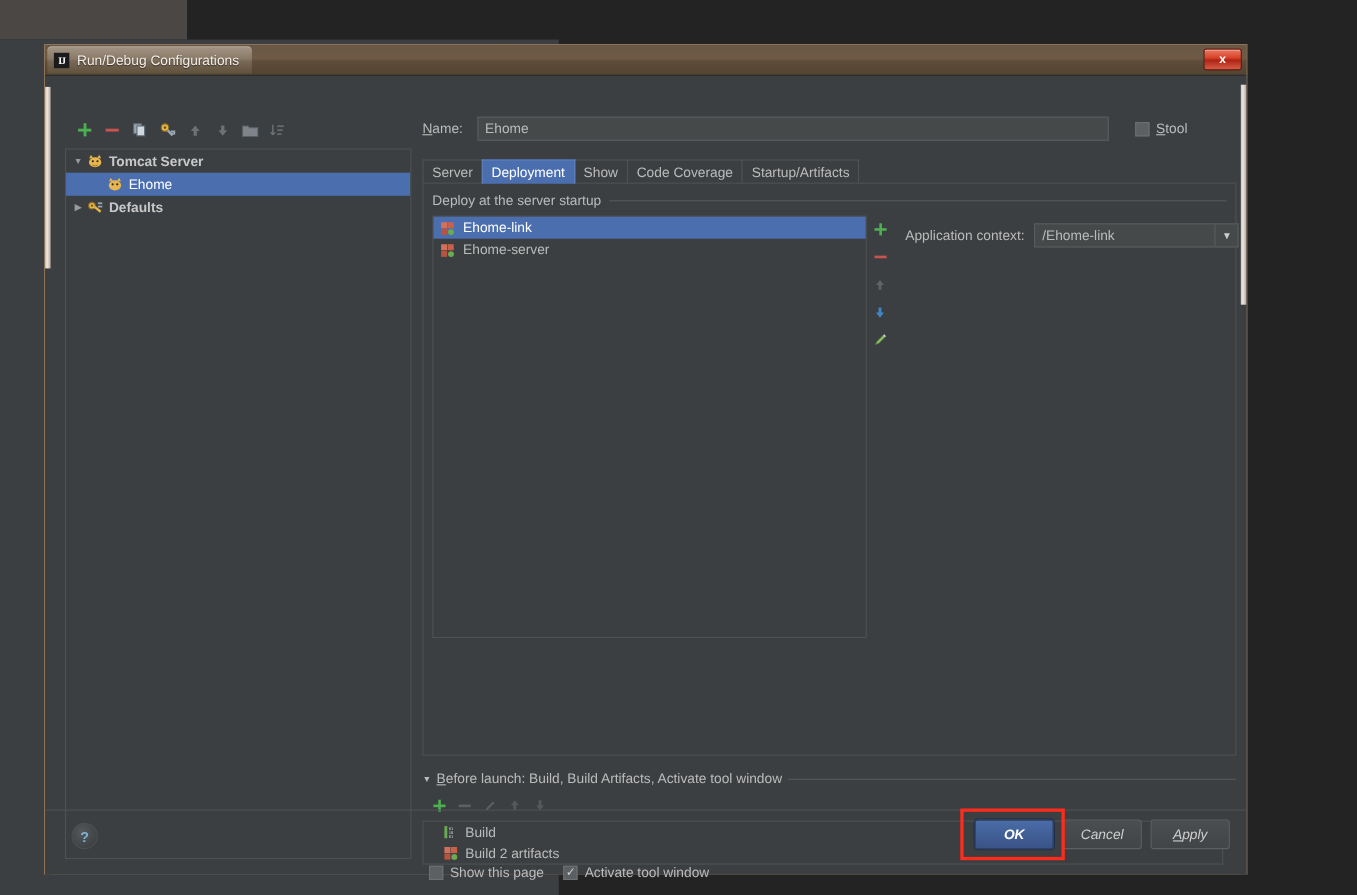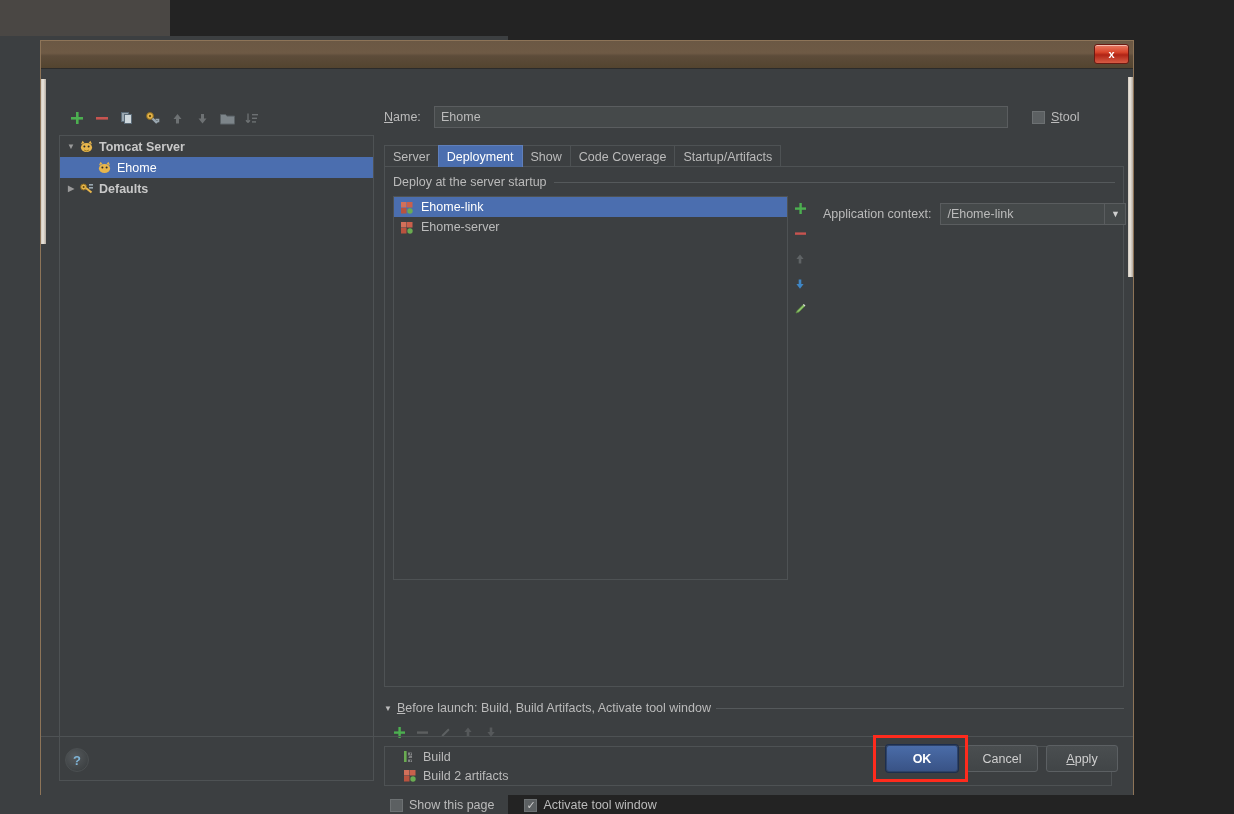--- a/index.html
+++ b/index.html
@@ -326,22 +326,22 @@
     display: flex; align-items: center;
     height: 19px;
     padding-left: 4px;
     font-size: 12.5px; color: #bbbbbb;
     cursor: pointer;
   }
   .bl-icon { width: 16px; height: 14px; margin-right: 5px; display: inline-flex; align-items: center; justify-content: center; }
 
   #bl-checks {
     display: flex; align-items: flex-end;
-    gap: 20px;
-    margin-top: 12px; padding-left: 6px;
+    gap: 8px;
+    padding-left: 6px;
   }
   .chk-item { display: flex; align-items: center; gap: 6px; cursor: pointer; margin-right: 10px; }
 
   
   #footer {
     position: absolute; left: 0; bottom: 0;
     width: 1092px; height: 58px;
     border-top: 1px solid #4e5254;
   }
   #help-btn {
@@ -361,21 +361,21 @@
   .dlg-btn {
     min-width: 72px; height: 27px;
     padding: 0 14px;
     border-radius: 3px;
     border: 1px solid #5c6063;
     background: linear-gradient(to bottom, #4a4e50, #414547);
     color: #cfcfcf;
     font-size: 12.5px;
     font-family: "Liberation Sans", sans-serif;
     cursor: pointer;
-    display: flex; align-items: center; justify-content: center;
+    display: flex; align-items: center; justify-content: center; font-style: italic;
   }
   .dlg-btn.primary {
     background: linear-gradient(to bottom, #4a6ca8, #395386);
     border-color: #2e4col;
     border-color: #2e4369;
     color: #ffffff;
     font-weight: bold;
     box-shadow: 0 0 0 1px #1d2e4d;
   }
   .dlg-btn u { text-decoration: underline; }
@@ -397,20 +397,24 @@
 
 <div id="desktop">
   <div id="desk-light"></div>
   <div id="desk-light2"></div>
   <div id="desk-strip"></div>
 </div>
 
 <div id="dialog">
 
   <div id="titlebar">
+    <div id="title-tab">
+      <span id="ij-logo">IJ</span>
+      <span id="title-text">Run/Debug Configurations</span>
+    </div>
     <div id="close-btn">x</div>
   </div>
 
   <div id="body">
 
     <div class="edge-rail" style="left:0;">
       <div class="thumb" style="top:10px;height:165px;"></div>
     </div>
     <div class="edge-rail" style="right:0;">
       <div class="thumb" style="top:8px;height:200px;"></div>

